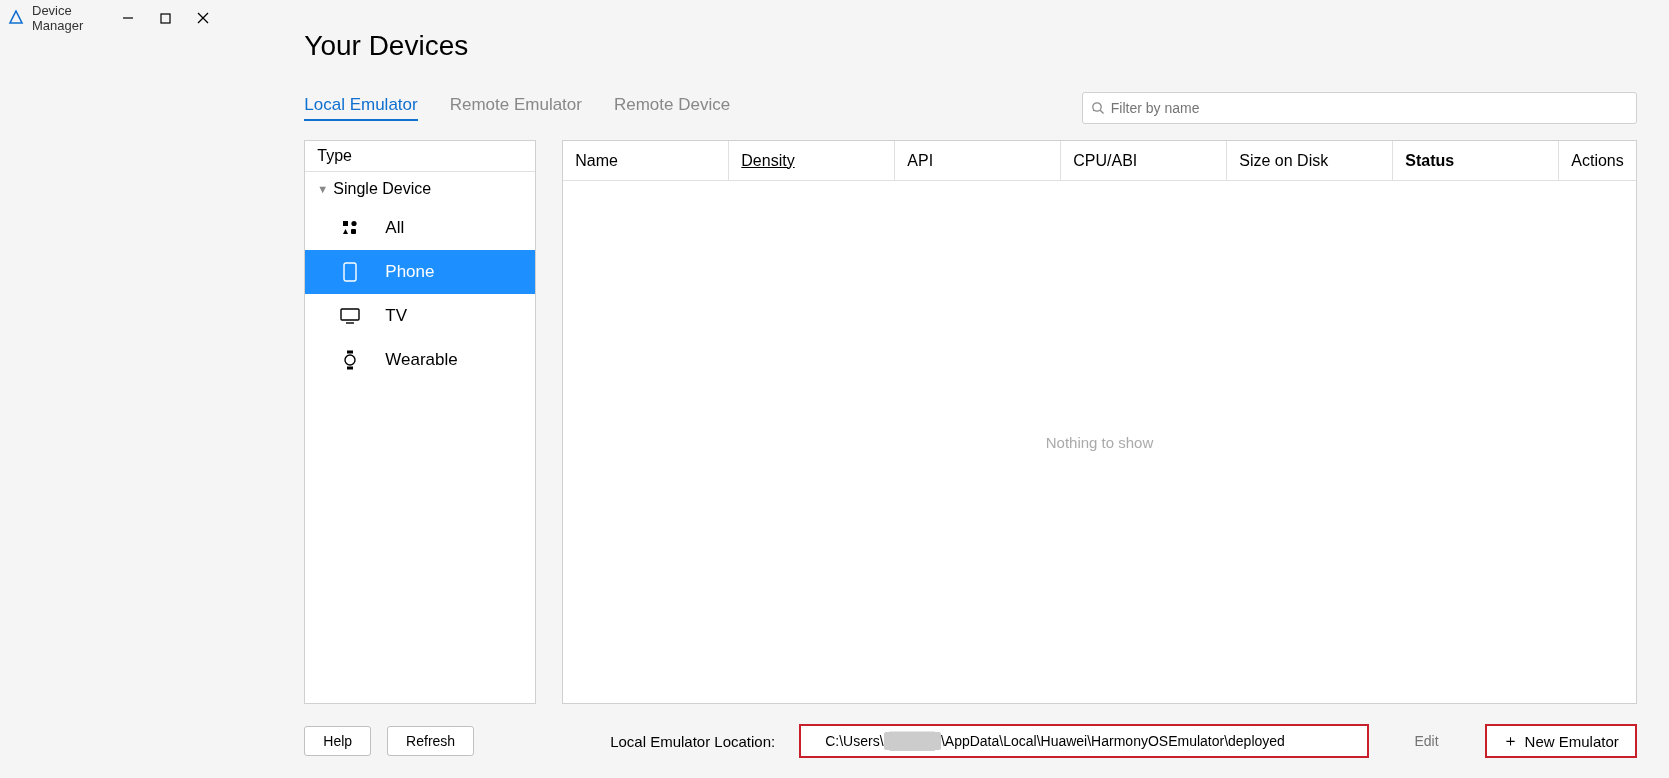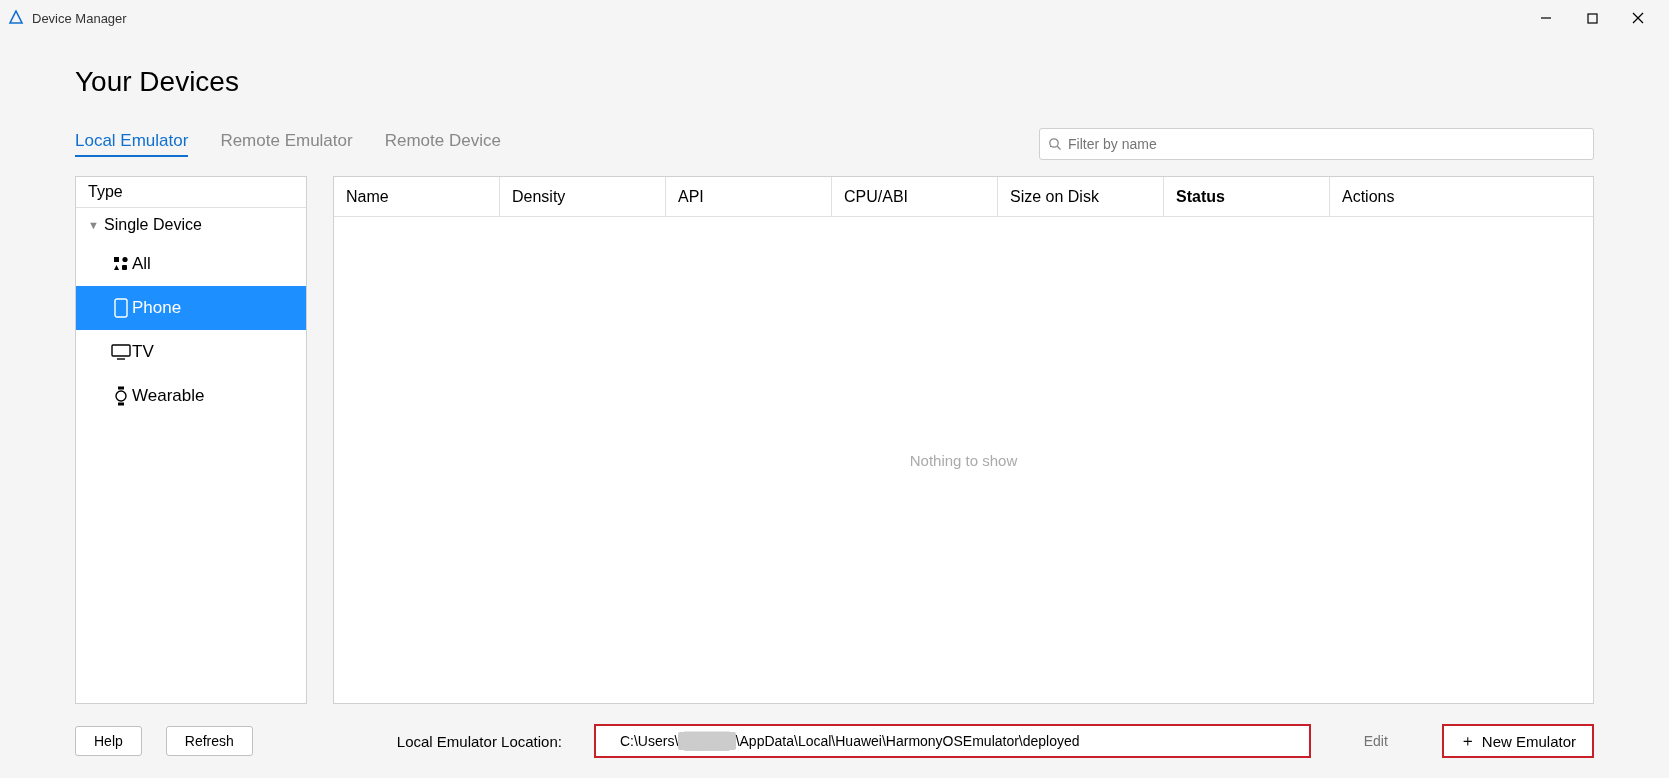--- a/index.html
+++ b/index.html
@@ -8,21 +8,21 @@
   background: #f5f5f5;
   width: 1669px;
   height: 778px;
   overflow: hidden;
 }
 .window {
   background: #f5f5f5;
   width: 100%;
   height: 100%;
   display: flex;
-  flex-direction: column;
+  flex-direction: row;
 }
 .titlebar {
   height: 36px;
   display: flex;
   align-items: center;
   padding: 0 8px;
   background: #f5f5f5;
 }
 .titlebar-icon {
   width: 16px; height: 16px; margin-right: 8px;
@@ -88,20 +88,21 @@
   font-size: 16px;
   display: flex; align-items: center; gap: 6px;
   color:#000;
 }
 .tree-caret { width: 10px; display:inline-block; color:#888; font-size:11px;}
 .tree-item {
   height: 44px;
   display: flex;
   align-items: center;
   padding-left: 34px;
+  gap: 24px;
   font-size: 17px;
   color: #000;
   cursor: pointer;
 }
 .tree-item.selected { background: #1e8fff; color: #fff; }
 .tree-item .icon-slot { width: 22px; display:flex;align-items:center;justify-content:center; }
 .table-area {
   flex: 1;
   border: 1px solid #d0d0d0;
   background: #fff;
@@ -113,32 +114,32 @@
   border-bottom: 1px solid #e0e0e0;
   height: 40px;
 }
 .th {
   font-size: 16px; color: #000;
   padding: 8px 12px;
   border-right: 1px solid #e0e0e0;
   display:flex;align-items:center;
 }
 .th:last-child { border-right: none; }
-.th-name{width:166px;} .th-density{width:166px;} .th-api{width:166px;}
+.th-name{width:166px;} .th-density{width:166px;text-decoration:underline;} .th-api{width:166px;}
 .th-cpu{width:166px;} .th-size{width:166px;} .th-status{width:166px;font-weight:bold;} .th-actions{flex:1;}
 .table-body {
   flex: 1;
   display:flex;align-items:center;justify-content:center;
   color:#aaa;font-size:15px;
 }
 .footer-row {
   display: flex;
   align-items: center;
   margin-top: 20px;
-  gap: 24px;
+  gap: 16px;
 }
 .btn {
   height: 30px;
   padding: 0 18px;
   border: 1px solid #c0c0c0;
   background: #fff;
   border-radius: 3px;
   font-size: 14px;
   color: #000;
   cursor: pointer;

